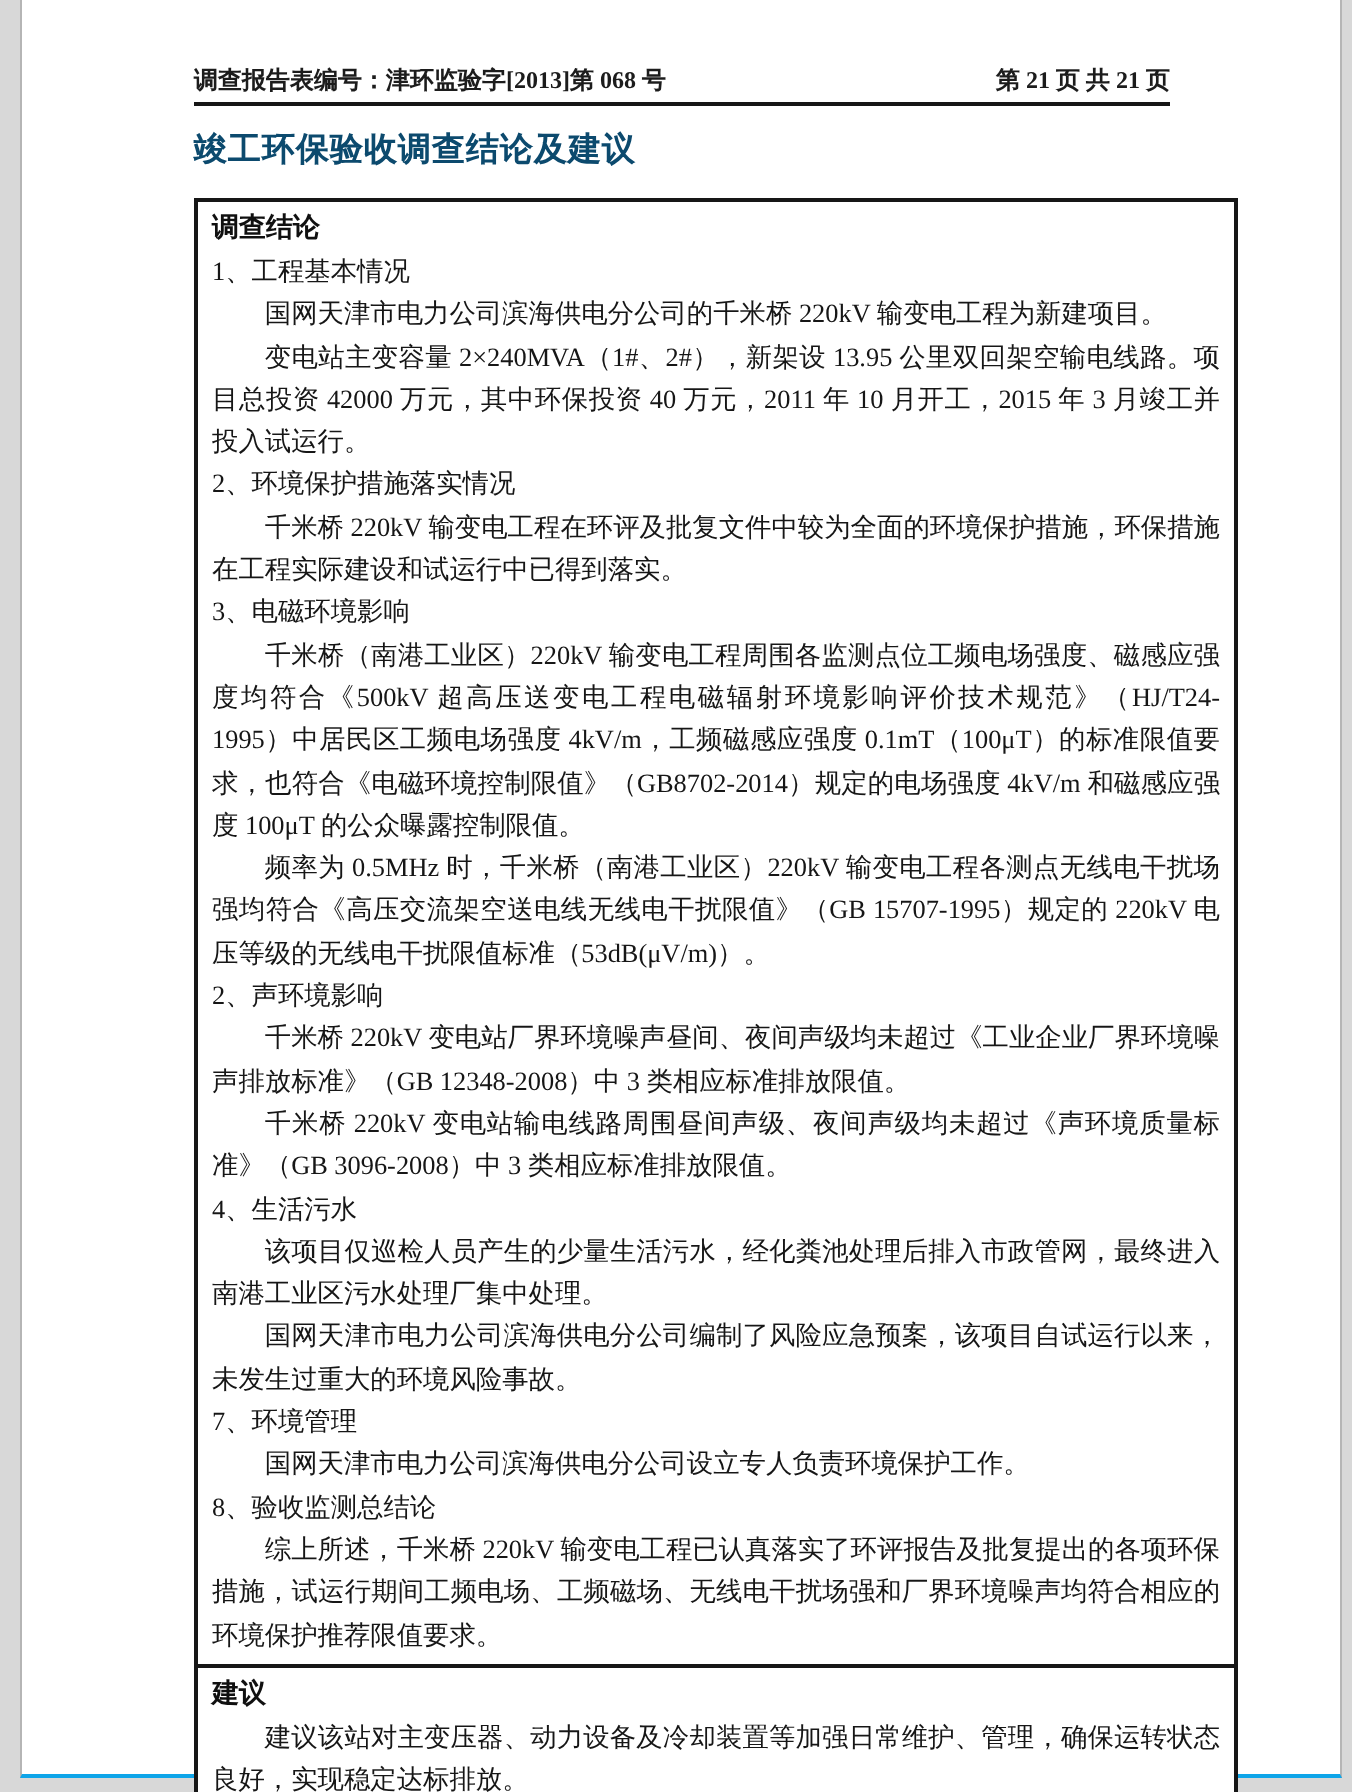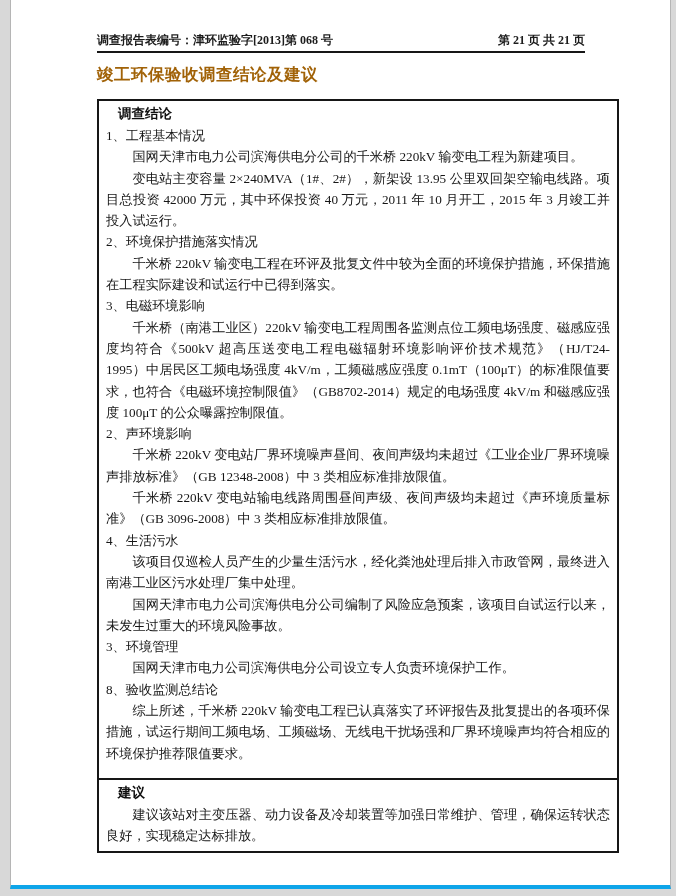--- a/index.html
+++ b/index.html
@@ -19,21 +19,21 @@
   }
   .page {
     position: absolute;
     left: 10px;
     top: -1px;
     width: 661px;
     height: 890px;
     background: #ffffff;
     border-left: 1px solid #b5b5b5;
     border-right: 1px solid #b5b5b5;
-    border-bottom: 4px solid #0ea5e9;
+    border-bottom: 2px solid #0ea5e9;
     box-sizing: border-box;
   }
   .page-header {
     position: absolute;
     left: 86px;
     top: 33px;
     width: 488px;
     display: flex;
     justify-content: space-between;
     align-items: baseline;
@@ -50,21 +50,21 @@
     height: 0;
     border-top: 2px solid #161616;
   }
   .doc-title {
     position: absolute;
     left: 86px;
     top: 65px;
     margin: 0;
     font-size: 16.5px;
     font-weight: 700;
-    color: #a16207;
+    color: #0c4a6e;
     letter-spacing: 0.5px;
   }
   .doc-table {
     position: absolute;
     left: 86px;
     top: 100px;
     width: 522px;
     box-sizing: border-box;
     border: 2px solid #161616;
     background: #ffffff;
@@ -78,21 +78,21 @@
     border-bottom: 2px solid #161616;
   }
   .table-section.suggestions {
     min-height: 61px;
   }
   .section-title {
     font-size: 13.5px;
     font-weight: 700;
     line-height: 21px;
     color: #101010;
-    margin: 0 0 1px 12px;
+    margin: 0 0 1px 0;
   }
   .para {
     margin: 0;
     font-size: 13.2px;
     line-height: 21.3px;
     color: #161616;
     text-align: justify;
   }
   .para.body { text-indent: 2em; }
   .para.item { text-indent: 0; }
@@ -117,27 +117,28 @@
       <div class="table-section conclusions">
         <div class="section-title">调查结论</div>
         <div class="section-body">
             <p class="para item">1、工程基本情况</p>
             <p class="para body">国网天津市电力公司滨海供电分公司的千米桥 220kV 输变电工程为新建项目。</p>
             <p class="para body">变电站主变容量 2×240MVA（1#、2#），新架设 13.95 公里双回架空输电线路。项目总投资 42000 万元，其中环保投资 40 万元，2011 年 10 月开工，2015 年 3 月竣工并投入试运行。</p>
             <p class="para item">2、环境保护措施落实情况</p>
             <p class="para body">千米桥 220kV 输变电工程在环评及批复文件中较为全面的环境保护措施，环保措施在工程实际建设和试运行中已得到落实。</p>
             <p class="para item">3、电磁环境影响</p>
             <p class="para body">千米桥（南港工业区）220kV 输变电工程周围各监测点位工频电场强度、磁感应强度均符合《500kV 超高压送变电工程电磁辐射环境影响评价技术规范》（HJ/T24-1995）中居民区工频电场强度 4kV/m，工频磁感应强度 0.1mT（100μT）的标准限值要求，也符合《电磁环境控制限值》（GB8702-2014）规定的电场强度 4kV/m 和磁感应强度 100μT 的公众曝露控制限值。</p>
+            <p class="para body">频率为 0.5MHz 时，千米桥（南港工业区）220kV 输变电工程各测点无线电干扰场强均符合《高压交流架空送电线无线电干扰限值》（GB 15707-1995）规定的 220kV 电压等级的无线电干扰限值标准（53dB(μV/m)）。</p>
             <p class="para item">2、声环境影响</p>
             <p class="para body">千米桥 220kV 变电站厂界环境噪声昼间、夜间声级均未超过《工业企业厂界环境噪声排放标准》（GB 12348-2008）中 3 类相应标准排放限值。</p>
             <p class="para body">千米桥 220kV 变电站输电线路周围昼间声级、夜间声级均未超过《声环境质量标准》（GB 3096-2008）中 3 类相应标准排放限值。</p>
             <p class="para item">4、生活污水</p>
             <p class="para body">该项目仅巡检人员产生的少量生活污水，经化粪池处理后排入市政管网，最终进入南港工业区污水处理厂集中处理。</p>
             <p class="para body">国网天津市电力公司滨海供电分公司编制了风险应急预案，该项目自试运行以来，未发生过重大的环境风险事故。</p>
-            <p class="para item">3、环境管理</p>
+            <p class="para item">7、环境管理</p>
             <p class="para body">国网天津市电力公司滨海供电分公司设立专人负责环境保护工作。</p>
             <p class="para item">8、验收监测总结论</p>
             <p class="para body">综上所述，千米桥 220kV 输变电工程已认真落实了环评报告及批复提出的各项环保措施，试运行期间工频电场、工频磁场、无线电干扰场强和厂界环境噪声均符合相应的环境保护推荐限值要求。</p>
           </div>
       </div>
 
       <div class="table-section suggestions">
         <div class="section-title">建议</div>
         <div class="section-body">
             <p class="para body">建议该站对主变压器、动力设备及冷却装置等加强日常维护、管理，确保运转状态良好，实现稳定达标排放。</p>

